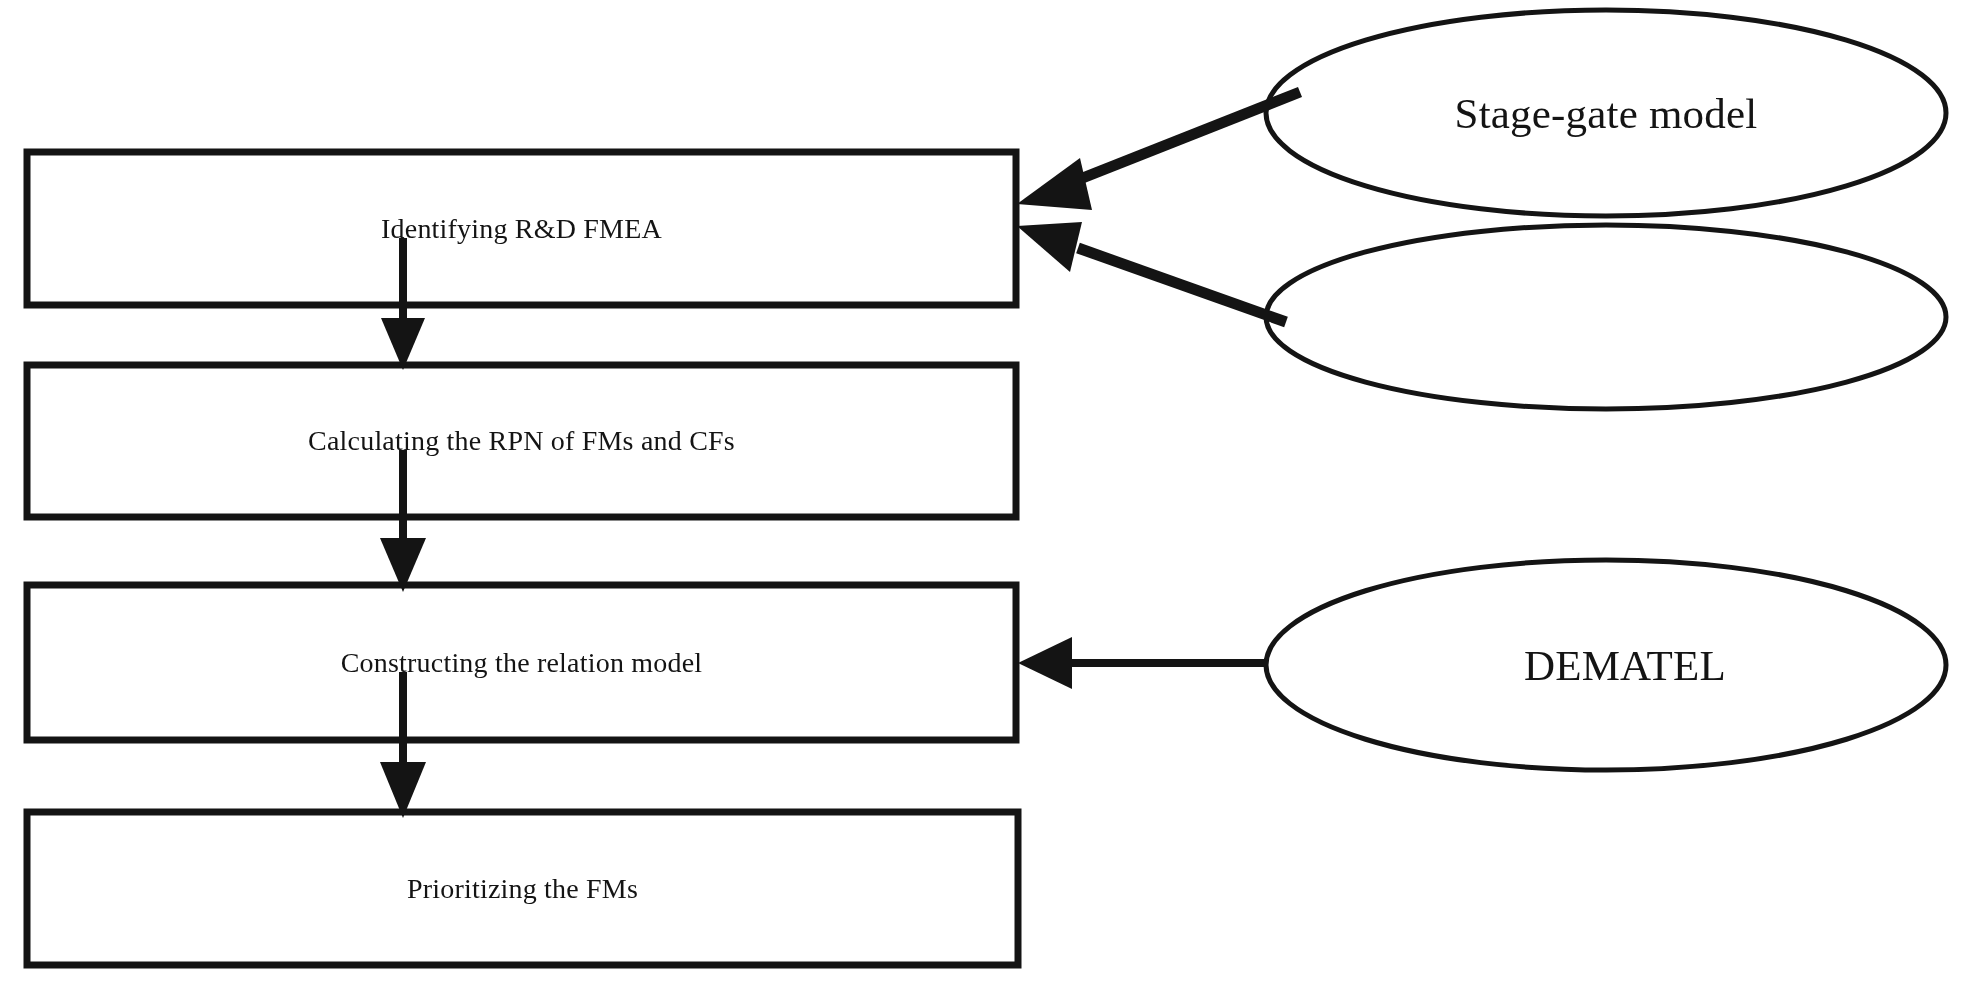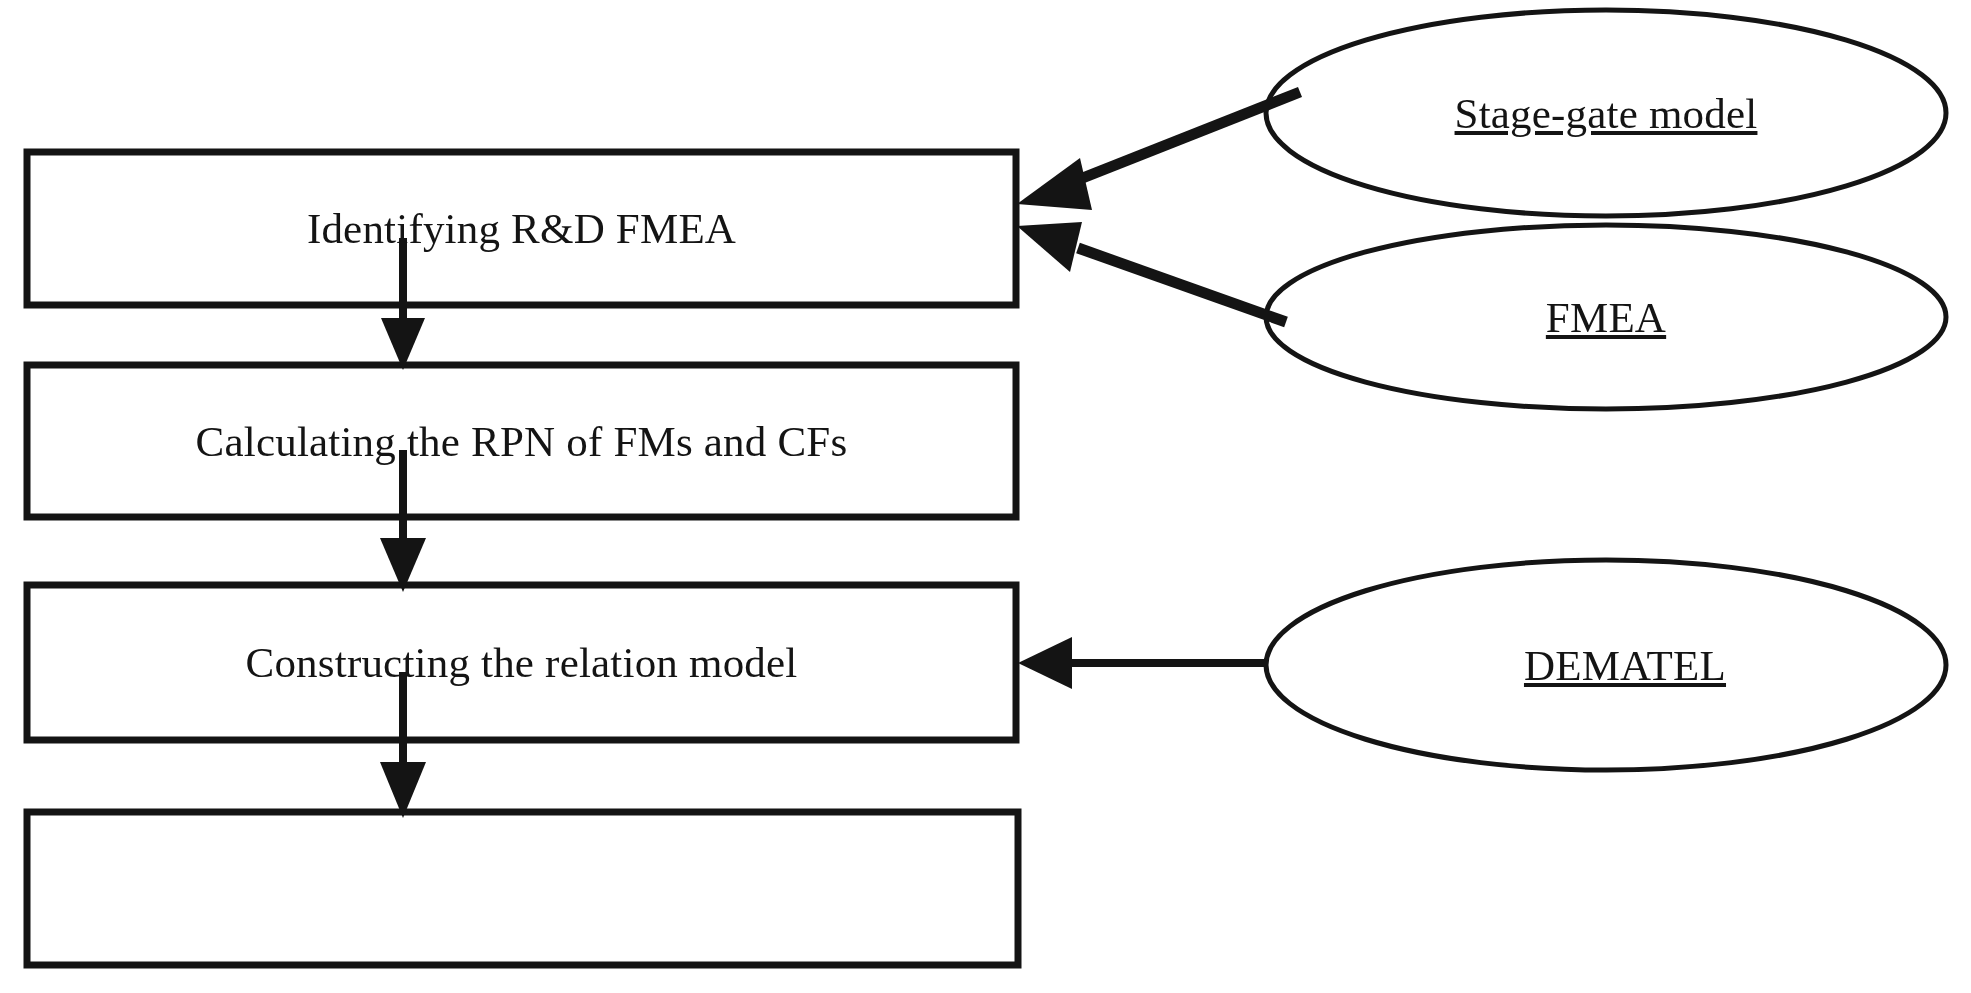--- a/index.html
+++ b/index.html
@@ -29,25 +29,24 @@
     justify-content: center;
     text-align: center;
     color: #141414;
     font-family: "Liberation Serif", "DejaVu Serif", serif;
     font-weight: 400;
     white-space: nowrap;
     pointer-events: none;
     letter-spacing: 0.2px;
   }
   .process-label {
-    font-size: 43px;
+    font-size: 28px;
   }
   .source-label {
     font-size: 43px;
-    text-decoration: underline;
   }
 </style>
 </head>
 <body>
 
 <div id="diagram-root">
 
   <svg id="flow-svg" viewBox="0 0 1971 993">
 
     <rect x="27" y="152" width="989" height="153" fill="#ffffff" stroke="#141414" stroke-width="7"></rect>
@@ -90,20 +89,20 @@
     </g>
 
   </svg>
 
   <div class="node-label process-label" style="left:27px; top:152px; width:989px; height:153px;">Identifying R&amp;D FMEA</div>
 
   <div class="node-label process-label" style="left:27px; top:365px; width:989px; height:152px;">Calculating the RPN of FMs and CFs</div>
 
   <div class="node-label process-label" style="left:27px; top:585px; width:989px; height:155px;">Constructing the relation model</div>
 
+  <div class="node-label process-label" style="left:27px; top:812px; width:991px; height:153px;">Prioritizing the FMs</div>
 
   <div class="node-label source-label" style="left:1266px; top:10px; width:680px; height:206px;">Stage-gate model</div>
 
-  <div class="node-label source-label" style="left:1266px; top:225px; width:680px; height:184px;">FMEA</div>
 
   <div class="node-label source-label" style="left:1285px; top:560px; width:680px; height:210px;">DEMATEL</div>
 
 </div>
 
 </body></html>

